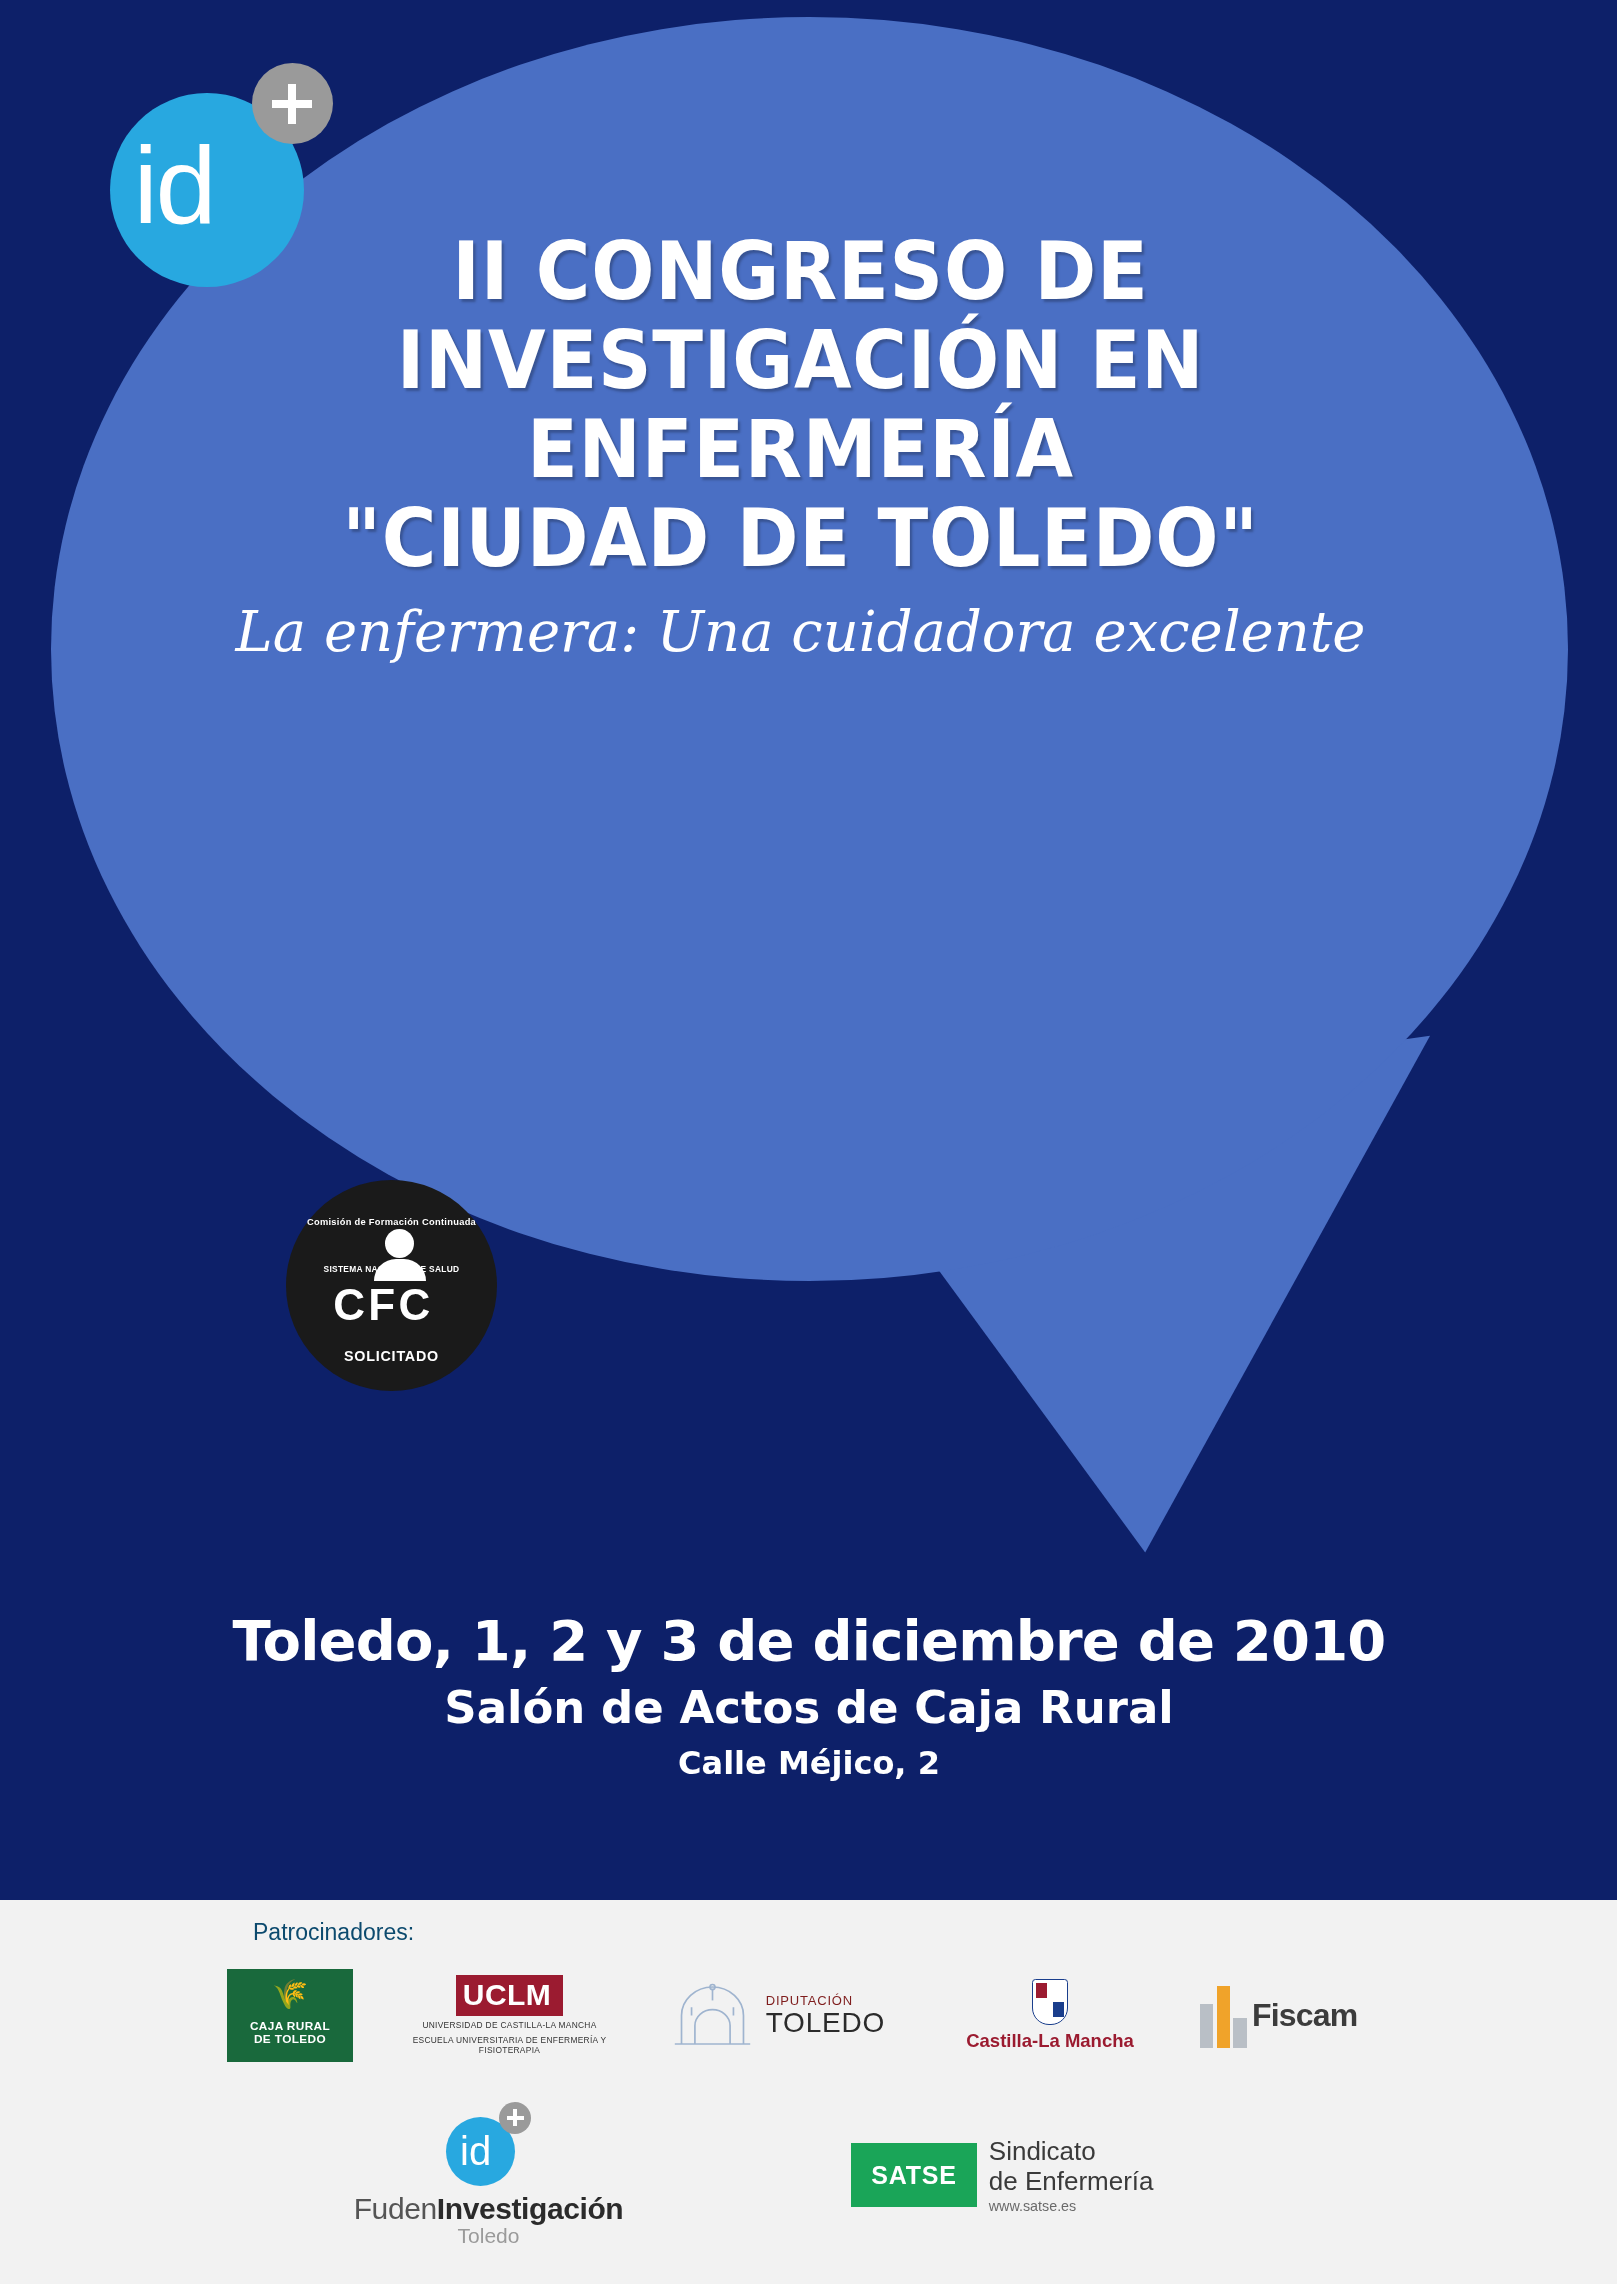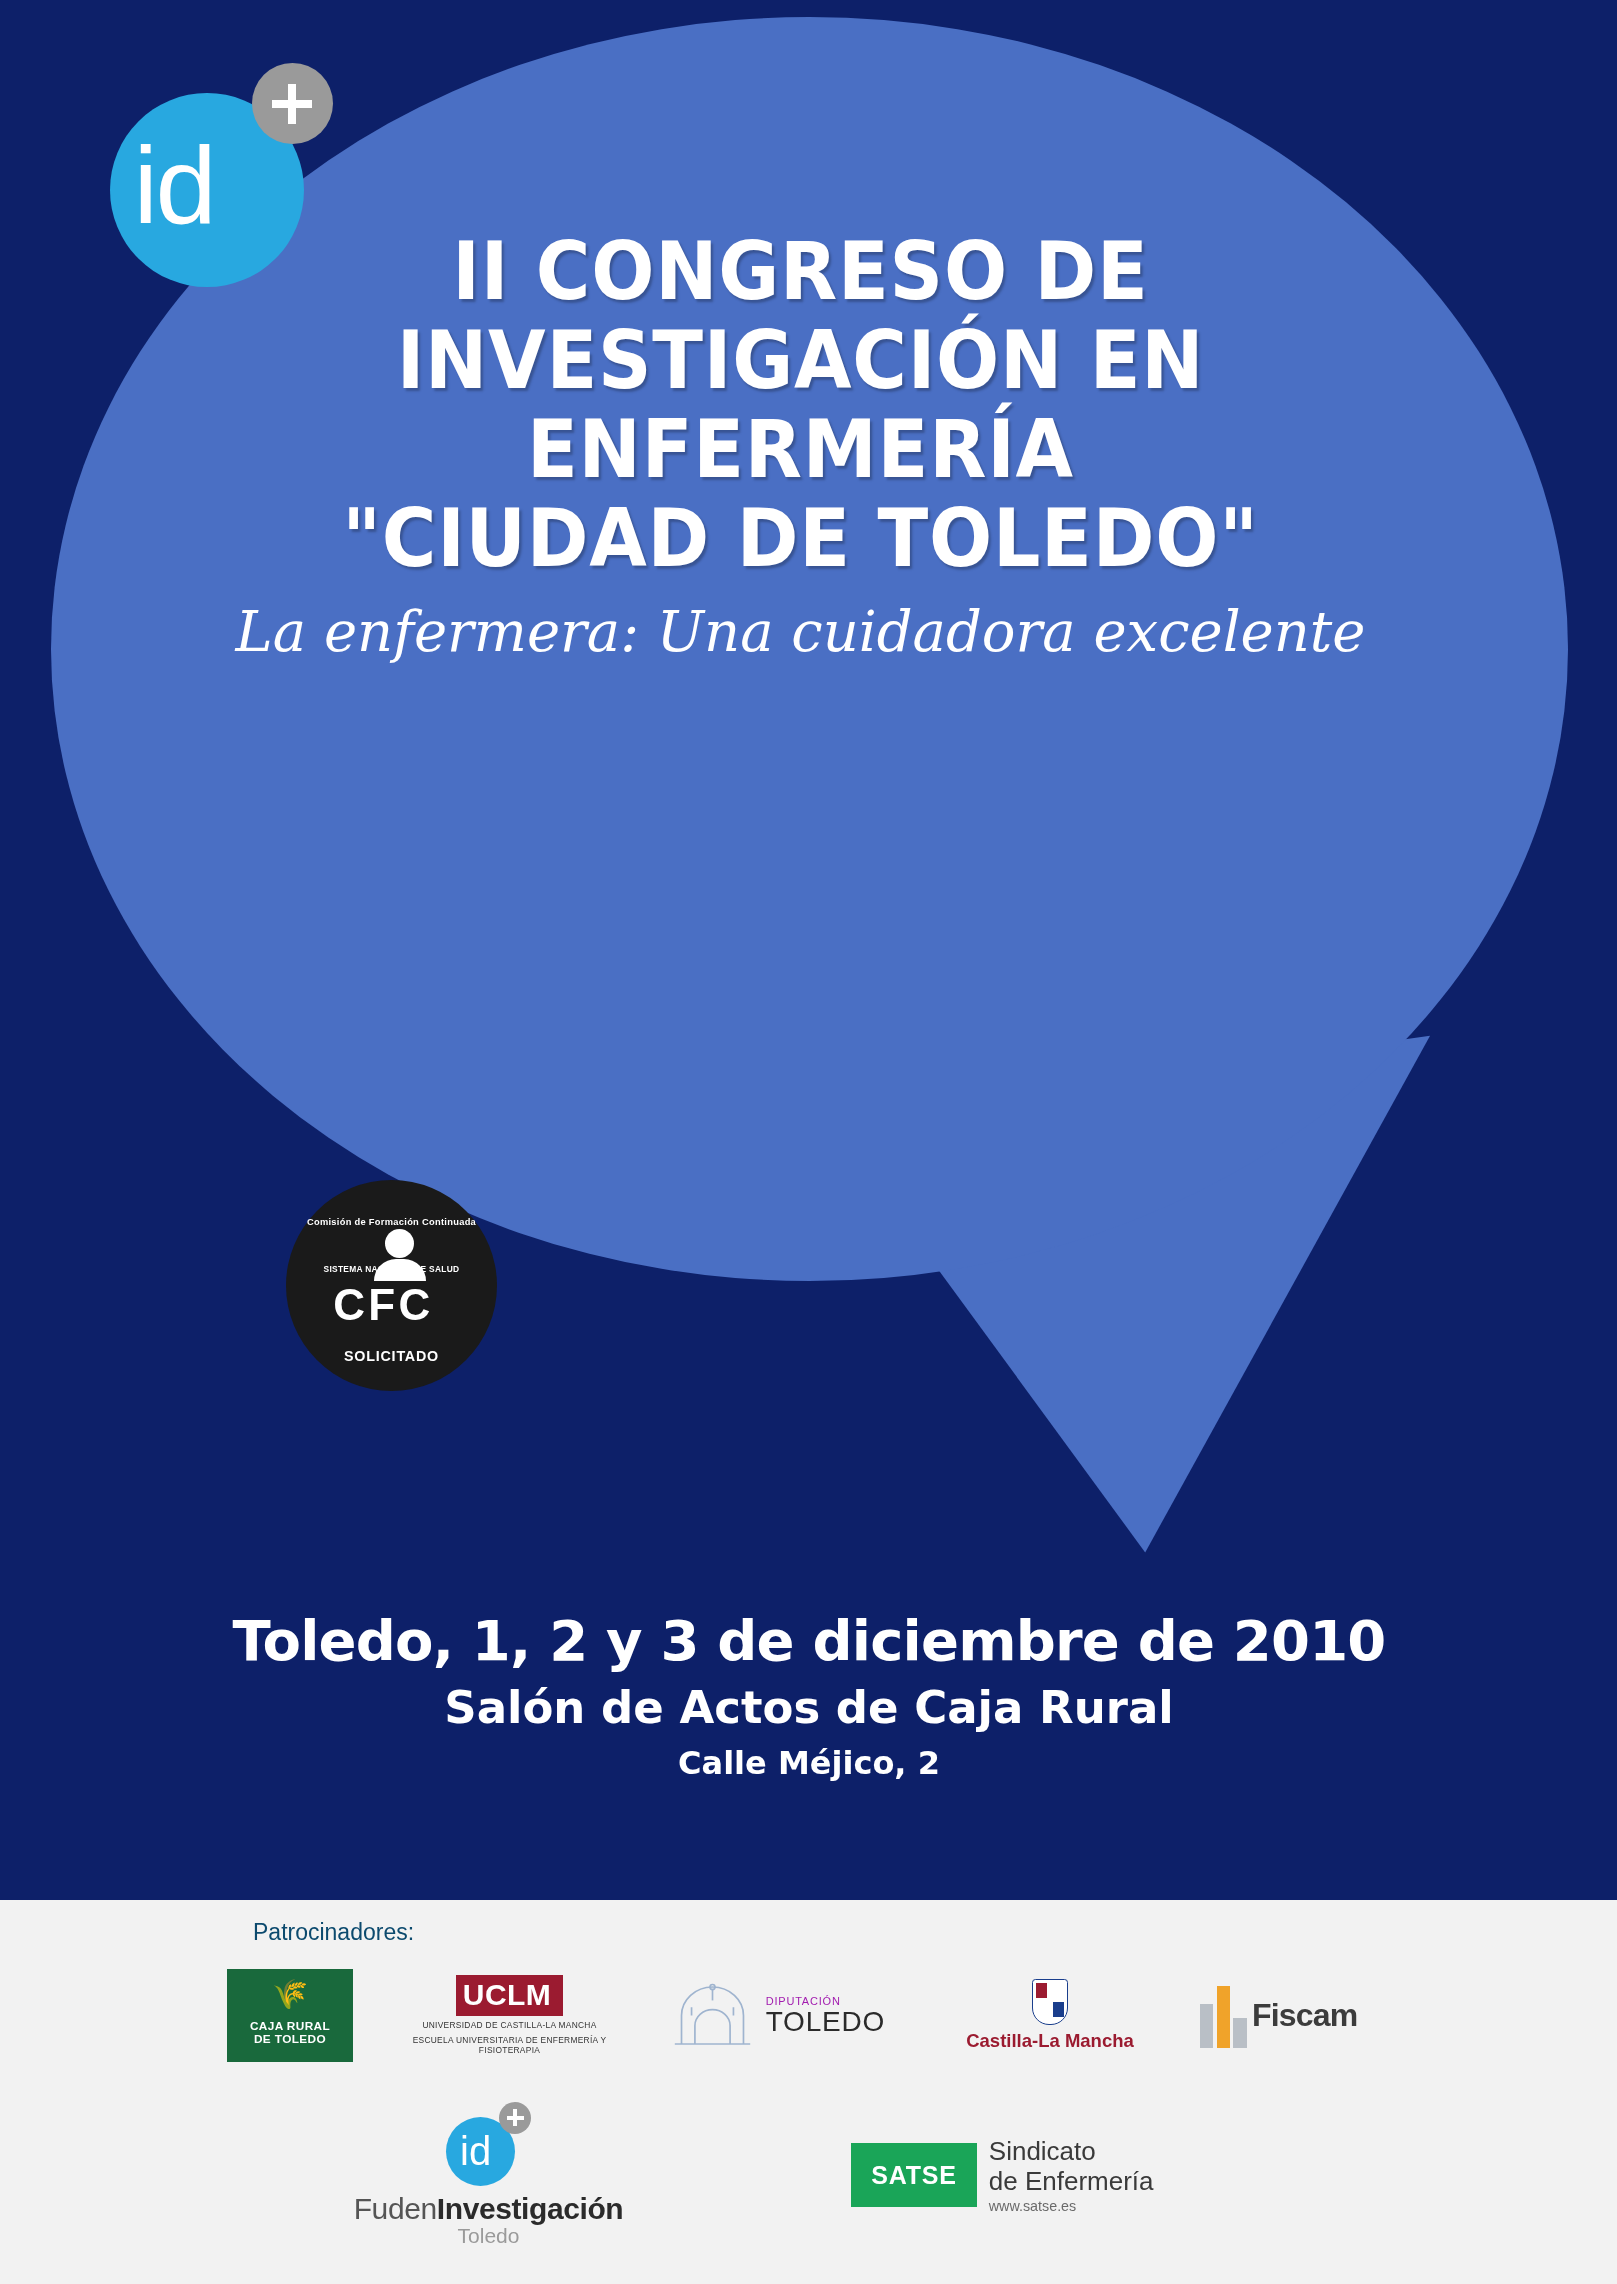--- a/index.html
+++ b/index.html
@@ -318,22 +318,22 @@
     align-items: center;
     gap: 6.7px;
   }
   .dip-arch {
     width: 93px;
     height: 67px;
     position: relative;
   }
   .dip-arch svg { display: block; }
   .dip-txt .dip-1 {
-    font-size: 11px;
-    color: #a21caf;
+    font-size: 13px;
+    color: #7f1d1d;
     letter-spacing: 0.8px;
   }
   .dip-txt .dip-2 {
     font-size: 28px;
     color: #2b2b2b;
     line-height: 29px;
     letter-spacing: 0.8px;
   }
 
   

